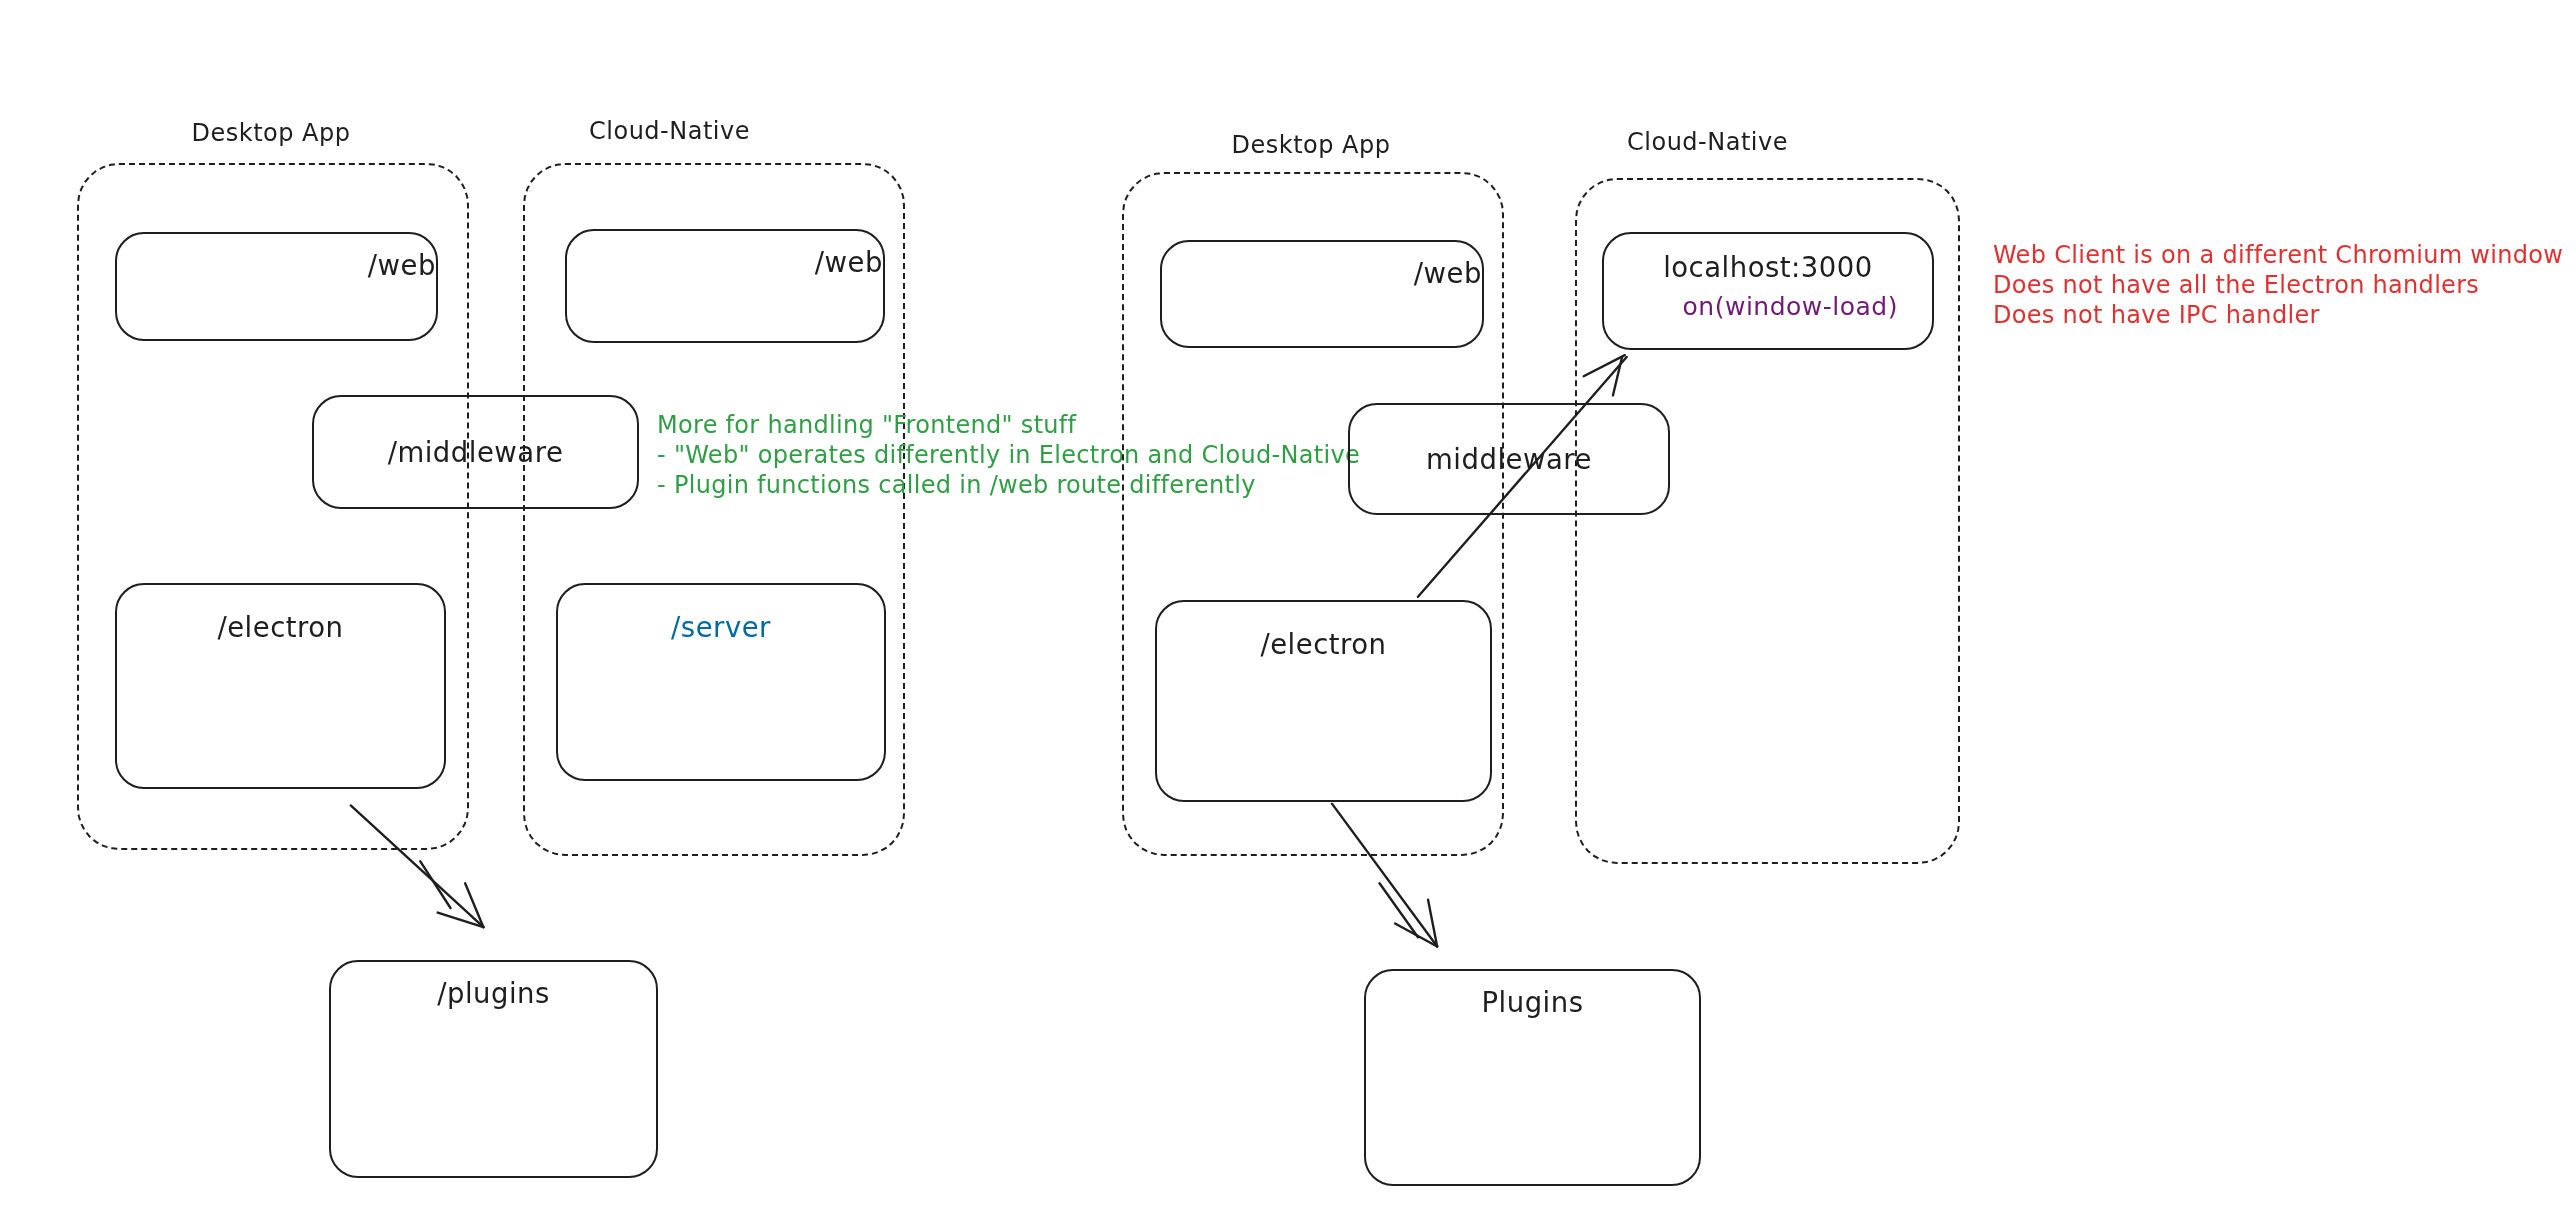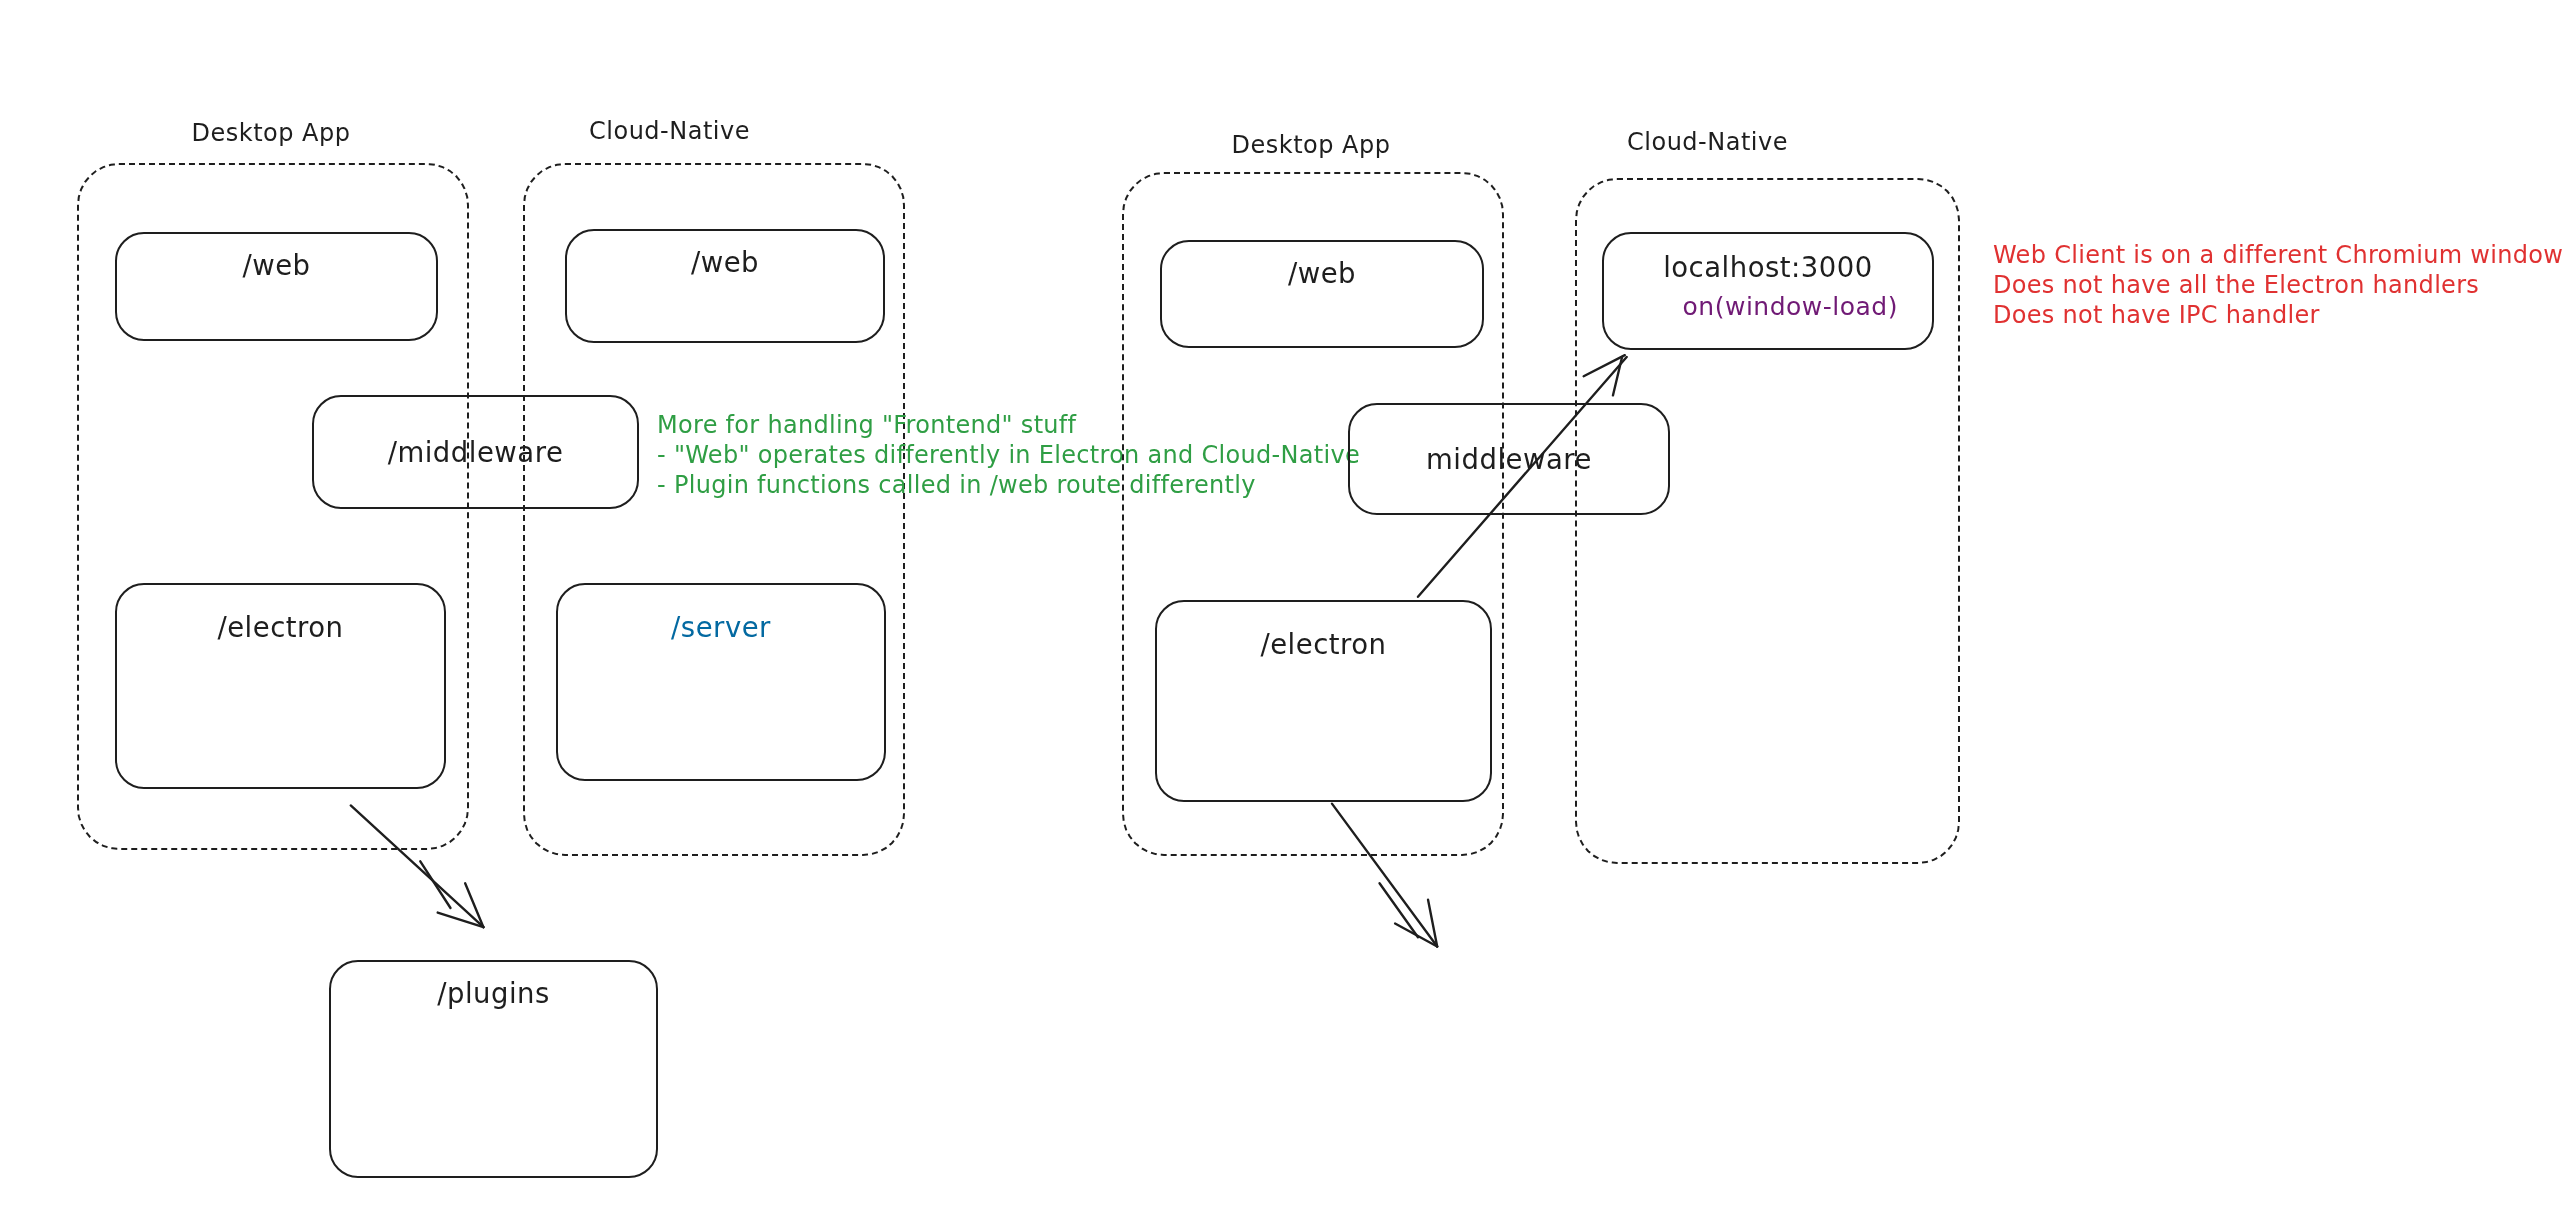--- a/index.html
+++ b/index.html
@@ -31,21 +31,21 @@
     border-radius:29px;
     background:transparent;
     display:flex;
     flex-direction:column;
     align-items:center;
     font-size:27.5px;
     letter-spacing:0.5px;
     box-sizing:border-box;
   }
   .node .lbl{white-space:nowrap;}
-  .pad-sm{padding-top:14.6px;}
+  .pad-sm{padding-top:14.6px;align-items:flex-end;}
   .pad-md{padding-top:26px;}
   .pad-lg{padding-top:15px;margin-top:20px;}
   .v-center{justify-content:center;}
   .red-text{color:#0369a1;}
   .note{
     position:absolute;
     font-size:24px;
     letter-spacing:0.3px;
     line-height:30px;
     white-space:nowrap;
@@ -127,20 +127,23 @@
   </div>
 
   <div class="node v-center" style="left:1348px;top:403px;width:322px;height:112px;">
     <span class="lbl">middleware</span>
   </div>
 
   <div class="node pad-md" style="left:1155px;top:600px;width:337px;height:202px;">
     <span class="lbl">/electron</span>
   </div>
 
+  <div class="node pad-lg" style="left:1364px;top:949px;width:337px;height:217px;">
+    <span class="lbl">Plugins</span>
+  </div>
 
   <div class="note note-red" style="left:1993px;top:240px;">
     <div>Web Client is on a different Chromium window</div>
     <div>Does not have all the Electron handlers</div>
     <div>Does not have IPC handler</div>
   </div>
 
   <svg id="arrow-layer" viewBox="0 0 2814 1346" xmlns="http://www.w3.org/2000/svg">
     <g stroke="#1e1e1e" stroke-width="2.6" fill="none" stroke-linecap="round">
 

